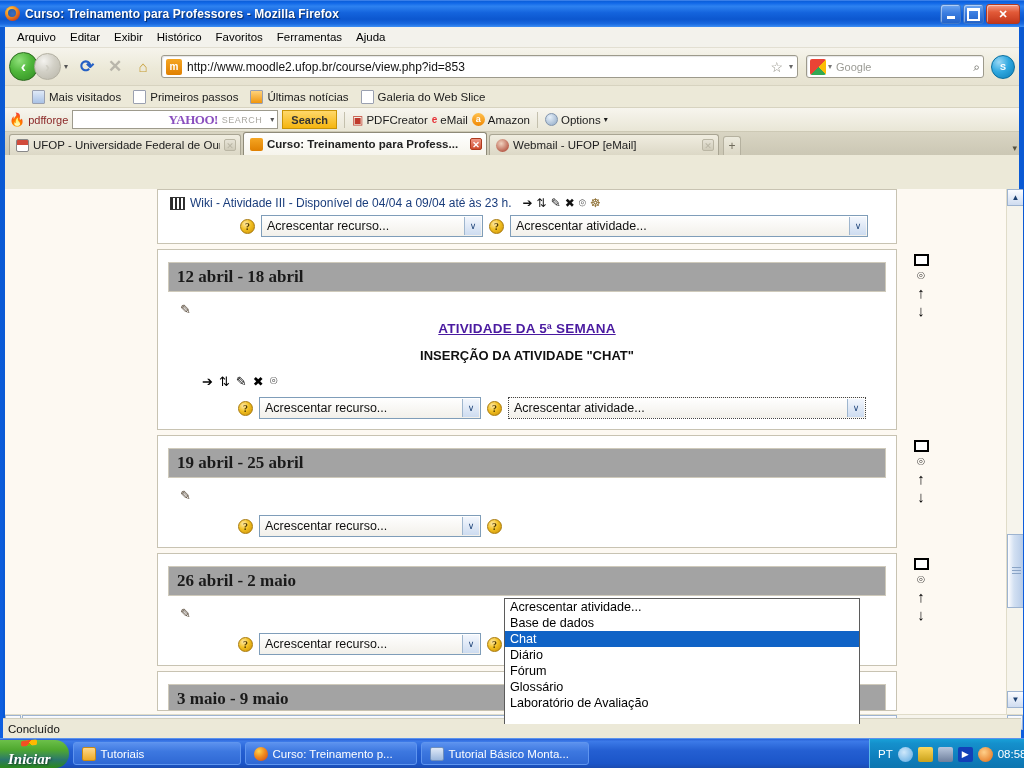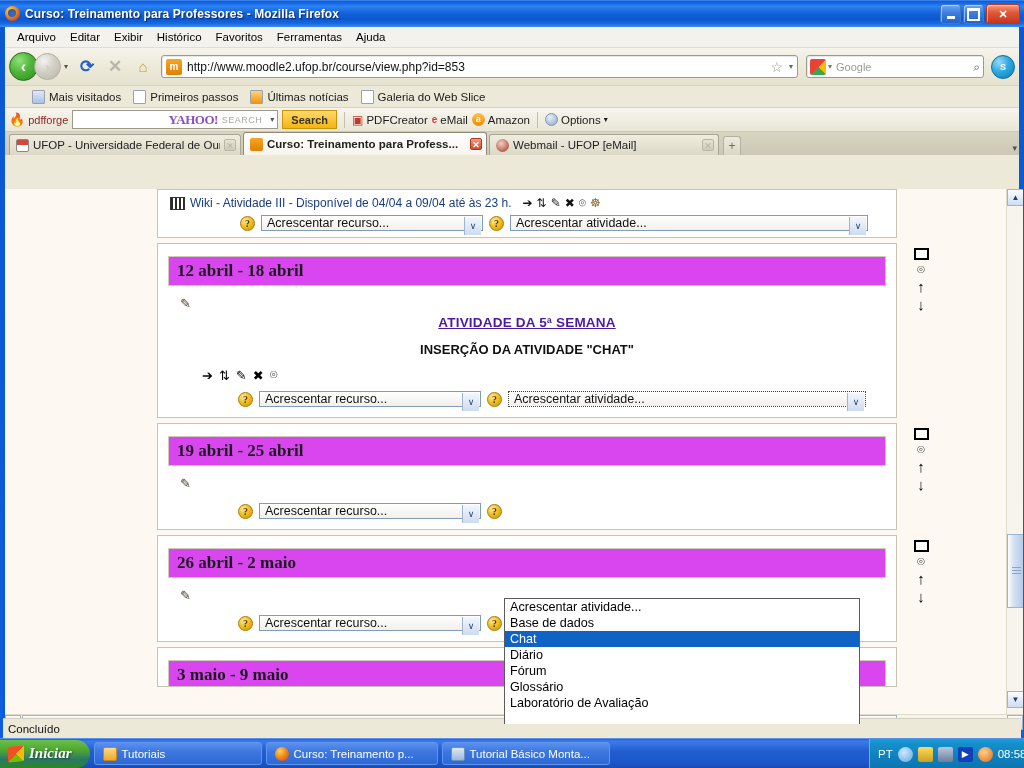--- a/index.html
+++ b/index.html
@@ -232,41 +232,41 @@
   }
   .sect-side {
     position:absolute; right:-42px; top: 4px; width: 34px;
     display:flex; flex-direction: column; align-items:center; gap: 3px;
   }
   .ic-box { width:15px;height:12px;border:2px solid #000; background:#fff; }
   .ic-eye { font-size: 13px; line-height:1; }
   .ic-arrow { font-size: 15px; font-weight:bold; line-height: 1; }
 
   .weekbox {
-    border: 1px solid #cfcabb; background: #d946ef; padding: 4px 8px;
+    border: 1px solid #cfcabb; background: #a3a3a3; padding: 4px 8px;
     font-size: 17px; font-weight: bold; color:#1a1a1a; font-family:"Liberation Serif", serif;
   }
   .pencil { font-size: 13px; color:#4a3b2a; margin: 10px 0 4px 12px; display:inline-block; }
   .center { text-align:center; }
   .wk-link {
     color: #4a1aa0; text-decoration: underline; font-weight: bold; font-size: 13.5px;
     letter-spacing: .2px;
   }
   .wk-sub { font-weight:bold; font-size: 13px; color:#111; margin-top: 12px; }
   .icon-row { margin: 10px 0 2px 34px; display:flex; gap:6px; align-items:center; font-size: 13px; }
 
   .addrow { display:flex; align-items:center; gap:6px; margin: 8px 0 2px 70px; }
   .qmark {
     width:15px;height:15px;border-radius:50%;flex:0 0 auto;
     background: radial-gradient(circle at 35% 30%, #ffe9a8 0%, #f2c021 45%, #c98e06 100%);
     border:1px solid #a8790a; color:#4a3600; font-size:10px; font-weight:bold;
     text-align:center; line-height:14px; font-family:"Liberation Serif",serif;
   }
   .selectbox {
-    height: 16px; background: linear-gradient(to bottom,#ffffff,#f2f0ea);
+    height: 22px; background: linear-gradient(to bottom,#ffffff,#f2f0ea);
     border: 1px solid #7f9db9; display:flex; align-items:center;
     font-size: 12.5px; color:#111; padding-left: 5px; position:relative;
   }
   .selectbox .arrow {
     position:absolute; right:1px; top:1px; width:17px; height:18px;
     background: linear-gradient(to bottom,#f3f7fd,#cddcf0);
     border-left:1px solid #9fb6ce;
     display:flex;align-items:center;justify-content:center; color:#20457a; font-size:9px;
   }
   .sel-recurso { width: 222px; }
@@ -341,20 +341,21 @@
     display:flex; align-items:center;
   }
   .start {
     height: 28px; margin-left: 0; padding: 0 18px 0 8px;
     background: linear-gradient(to bottom,#6cc04a 0%, #4fa82f 35%, #35902090 70%, #2b8a1c 100%);
     border-radius: 0 14px 14px 0;
     display:flex;align-items:center;gap:5px;
     color:#fff; font-size:15px; font-weight:bold; font-style: italic;
     font-family:"Liberation Serif", serif;
     text-shadow: 1px 1px 2px rgba(0,0,0,.5);
+    flex-direction: column;
   }
   .start-logo {
     width:16px;height:16px;
     background:
       linear-gradient(135deg,#f25022 0 50%,transparent 50%),
       linear-gradient(45deg,#7fba00 0 50%,transparent 50%),
       linear-gradient(225deg,#ffb900 0 50%,transparent 50%),
       #00a4ef;
     border-radius:2px; transform: skewY(-6deg);
   }

